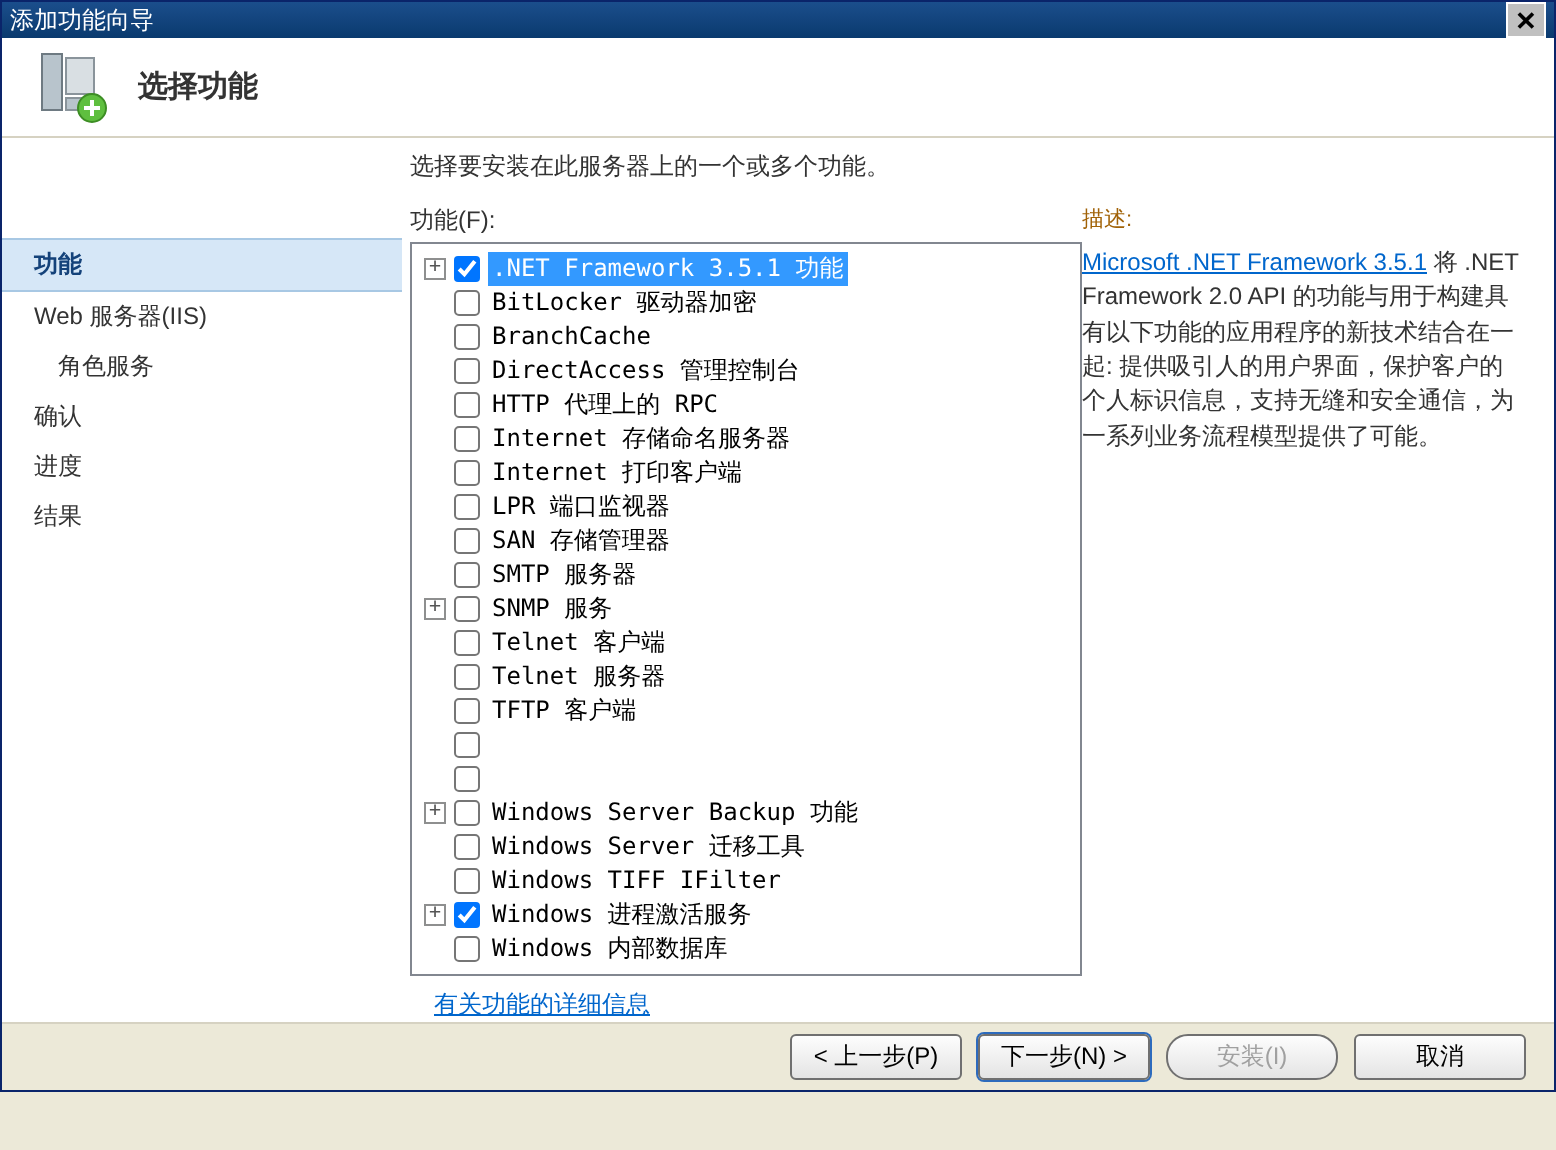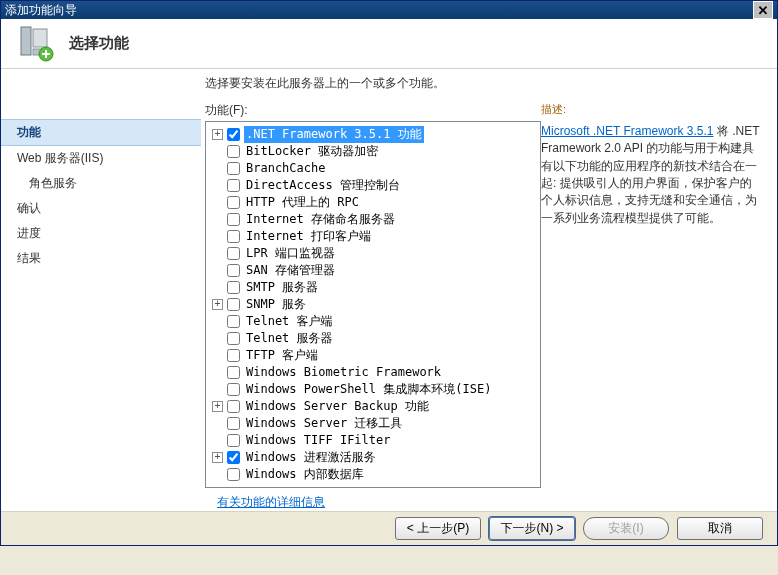--- a/index.html
+++ b/index.html
@@ -145,26 +145,24 @@
                 <span class="text">Telnet 服务器</span>
               </div>
               <div class="tree-item">
                 <span class="expander-spacer"></span>
                 <input type="checkbox" style="">
                 <span class="text">TFTP 客户端</span>
               </div>
               <div class="tree-item">
                 <span class="expander-spacer"></span>
                 <input type="checkbox" style="">
-                <span class="text">Windows Biometric Framework</span>
-              </div>
-              <div class="tree-item">
-                <span class="expander-spacer"></span>
-                <input type="checkbox" style="">
-                <span class="text">Windows PowerShell 集成脚本环境(ISE)</span>
+              </div>
+              <div class="tree-item">
+                <span class="expander-spacer"></span>
+                <input type="checkbox" style="">
               </div>
               <div class="tree-item">
                 <span class="expander">+</span>
                 <input type="checkbox" style="">
                 <span class="text">Windows Server Backup 功能</span>
               </div>
               <div class="tree-item">
                 <span class="expander-spacer"></span>
                 <input type="checkbox" style="">
                 <span class="text">Windows Server 迁移工具</span>

